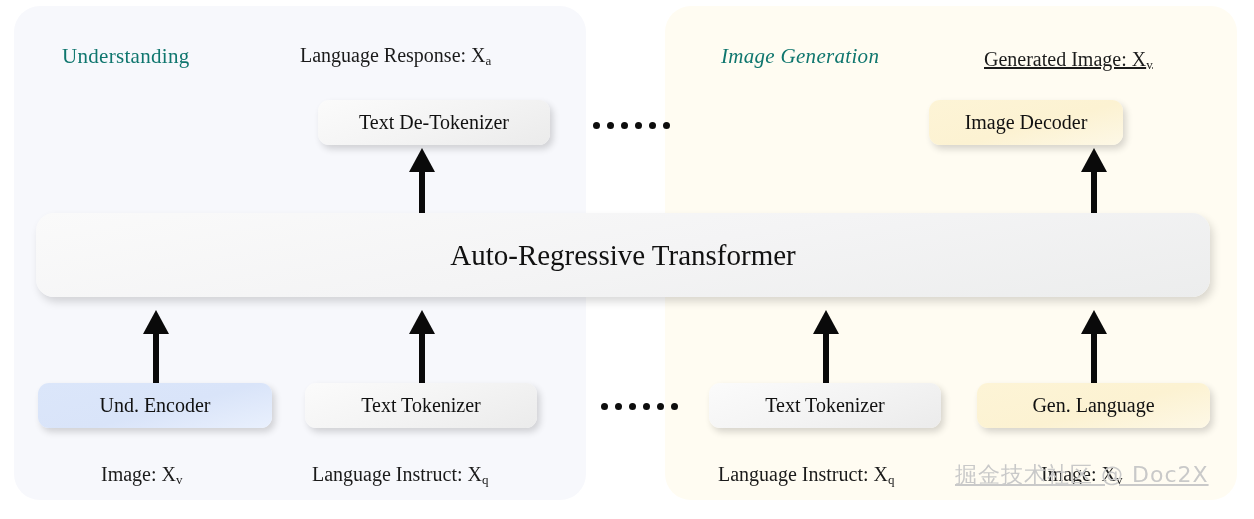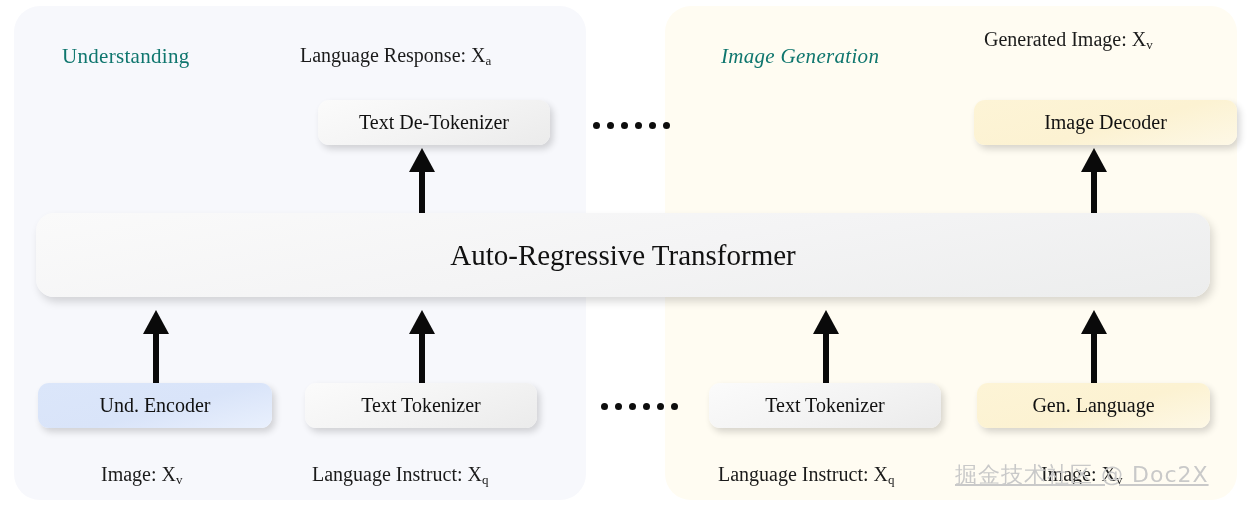--- a/index.html
+++ b/index.html
@@ -44,21 +44,21 @@
     position:absolute;
     font-size:20px;
     color:#1b1b1b;
     white-space:nowrap;
   }
   .io-label .sub{
     font-size:13px;
     vertical-align:-3px;
   }
   #label-language-response{ left:300px; top:44px;text-align:center; }
-  #label-generated-image{  left:984px; top:28px; }
+  #label-generated-image{  left:984px; top:48px;text-decoration:underline; }
   #label-image-left{       left:101px; top:463px; }
   #label-lang-instruct-left{ left:312px; top:463px; }
   #label-lang-instruct-right{ left:718px; top:463px; }
   #label-image-right{      left:1041px; top:463px; }
 
   
   .box{
     position:absolute;
     border-radius:11px;
     display:flex;
@@ -73,21 +73,21 @@
     background:linear-gradient(160deg,#fbfbfb 0%,#f3f3f3 55%,#ebebeb 100%);
   }
   .box-blue{
     background:linear-gradient(165deg,#dbe6fa 0%,#d9e4f9 55%,#e9f0fd 100%);
   }
   .box-cream{
     background:linear-gradient(165deg,#fdf4d6 0%,#fcf2d2 55%,#fdf8e6 100%);
   }
 
   #box-text-detokenizer{ left:318px; top:100px; width:232px; height:45px; }
-  #box-image-decoder{    left:974px; top:100px; width:263px; height:45px;align-items:center; }
+  #box-image-decoder{    left:929px; top:100px; width:194px; height:45px;align-items:center; }
   #box-und-encoder{      left:38px;  top:383px; width:234px; height:45px;align-items:center; }
   #box-text-tokenizer-l{ left:305px; top:383px; width:232px; height:45px; }
   #box-text-tokenizer-r{ left:709px; top:383px; width:232px; height:45px; }
   #box-gen-encoder{      left:977px; top:383px; width:233px; height:45px; }
 
   
   #box-transformer{
     position:absolute;
     left:36px; top:213px; width:1174px; height:84px;
     border-radius:18px;

